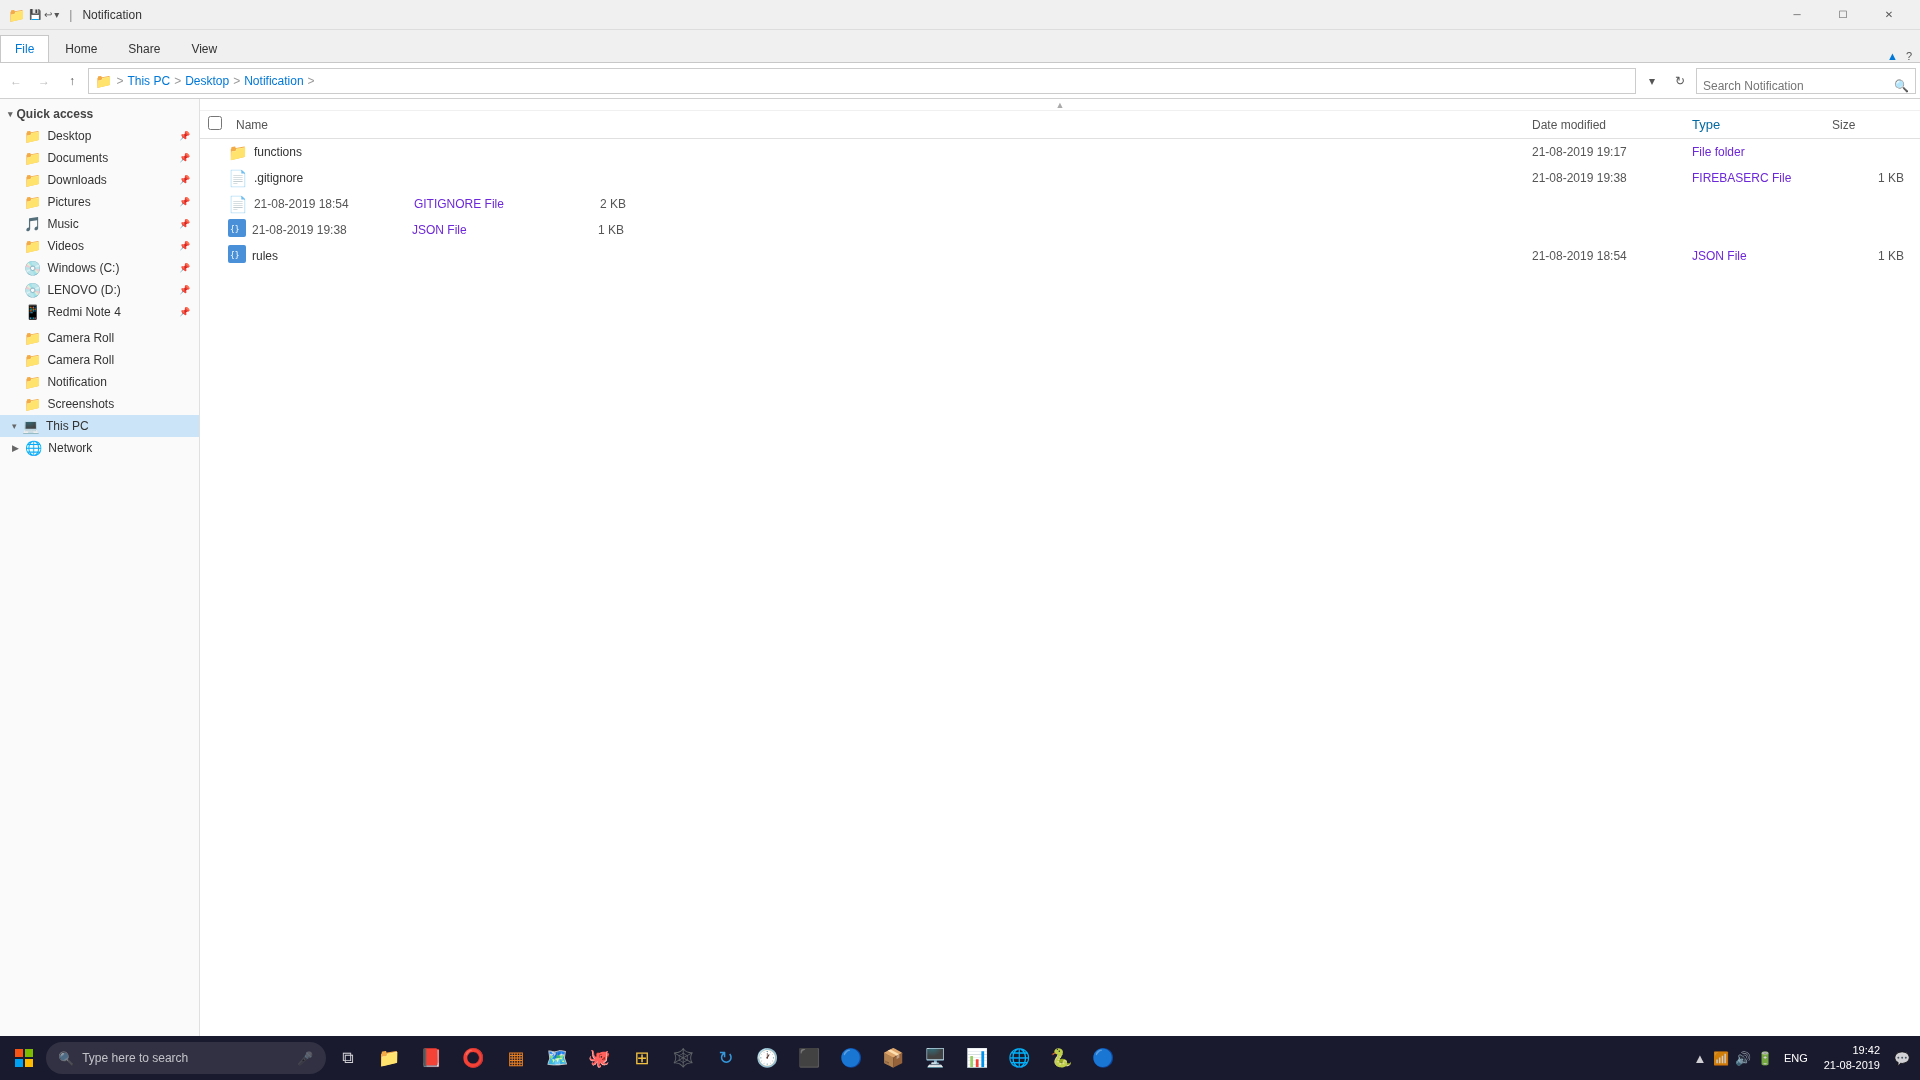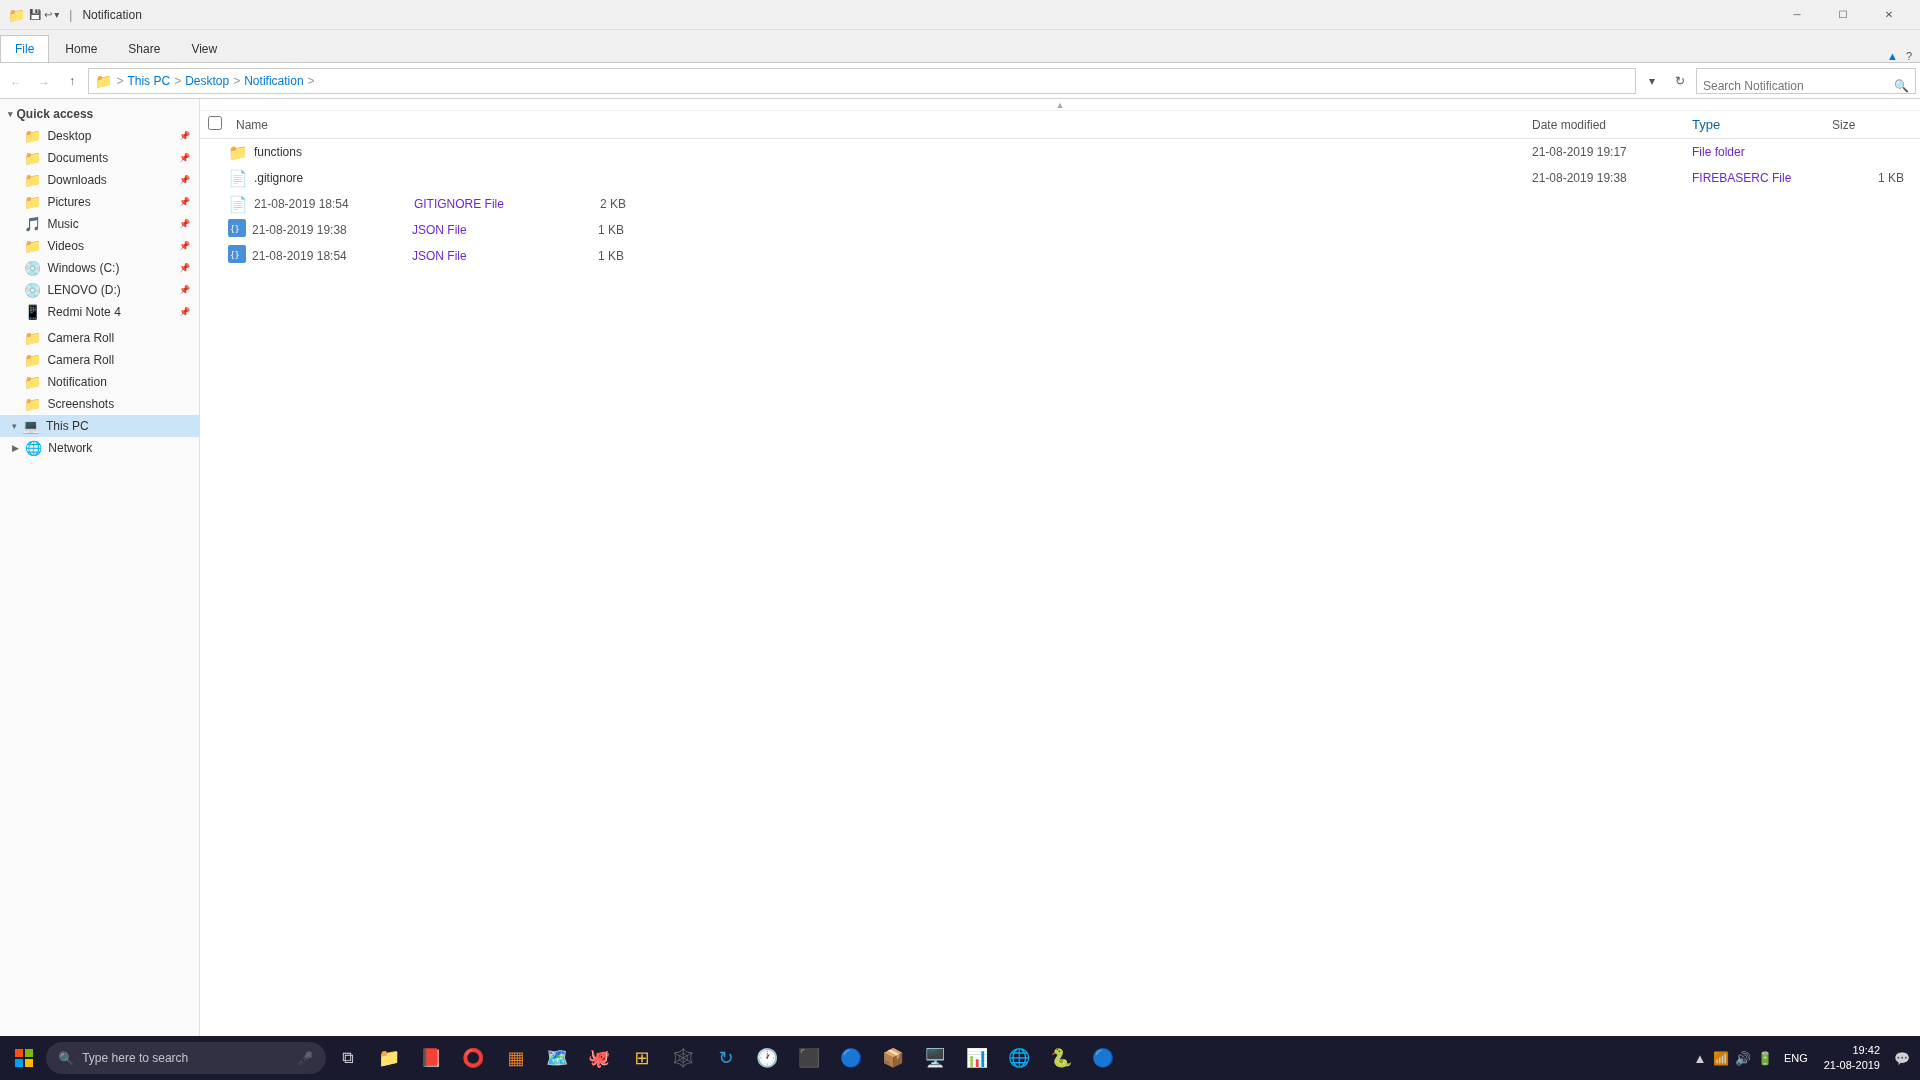--- a/index.html
+++ b/index.html
@@ -514,20 +514,21 @@
       <div class="file-row">
         <div class="col-checkbox">
           <input type="checkbox" style="width: 14px; height: 14px; visibility: hidden;">
         </div>
         <span style="font-size:16px; margin-right:6px;">
           <svg width="18" height="18" viewBox="0 0 18 18" fill="none" xmlns="http://www.w3.org/2000/svg">
             <rect width="18" height="18" fill="#4a90d9" rx="2"></rect>
             <text x="2" y="13" font-size="8" fill="white" font-family="monospace">{}</text>
           </svg>
         </span>
+        <span class="file-name">rules</span>
         <span class="file-date">21-08-2019 18:54</span>
         <span class="file-type">JSON File</span>
         <span class="file-size">1 KB</span>
       </div>
     </div>
   </div>
 </div>
 
 <div class="status-bar">
   <span class="status-left">5 items</span>

